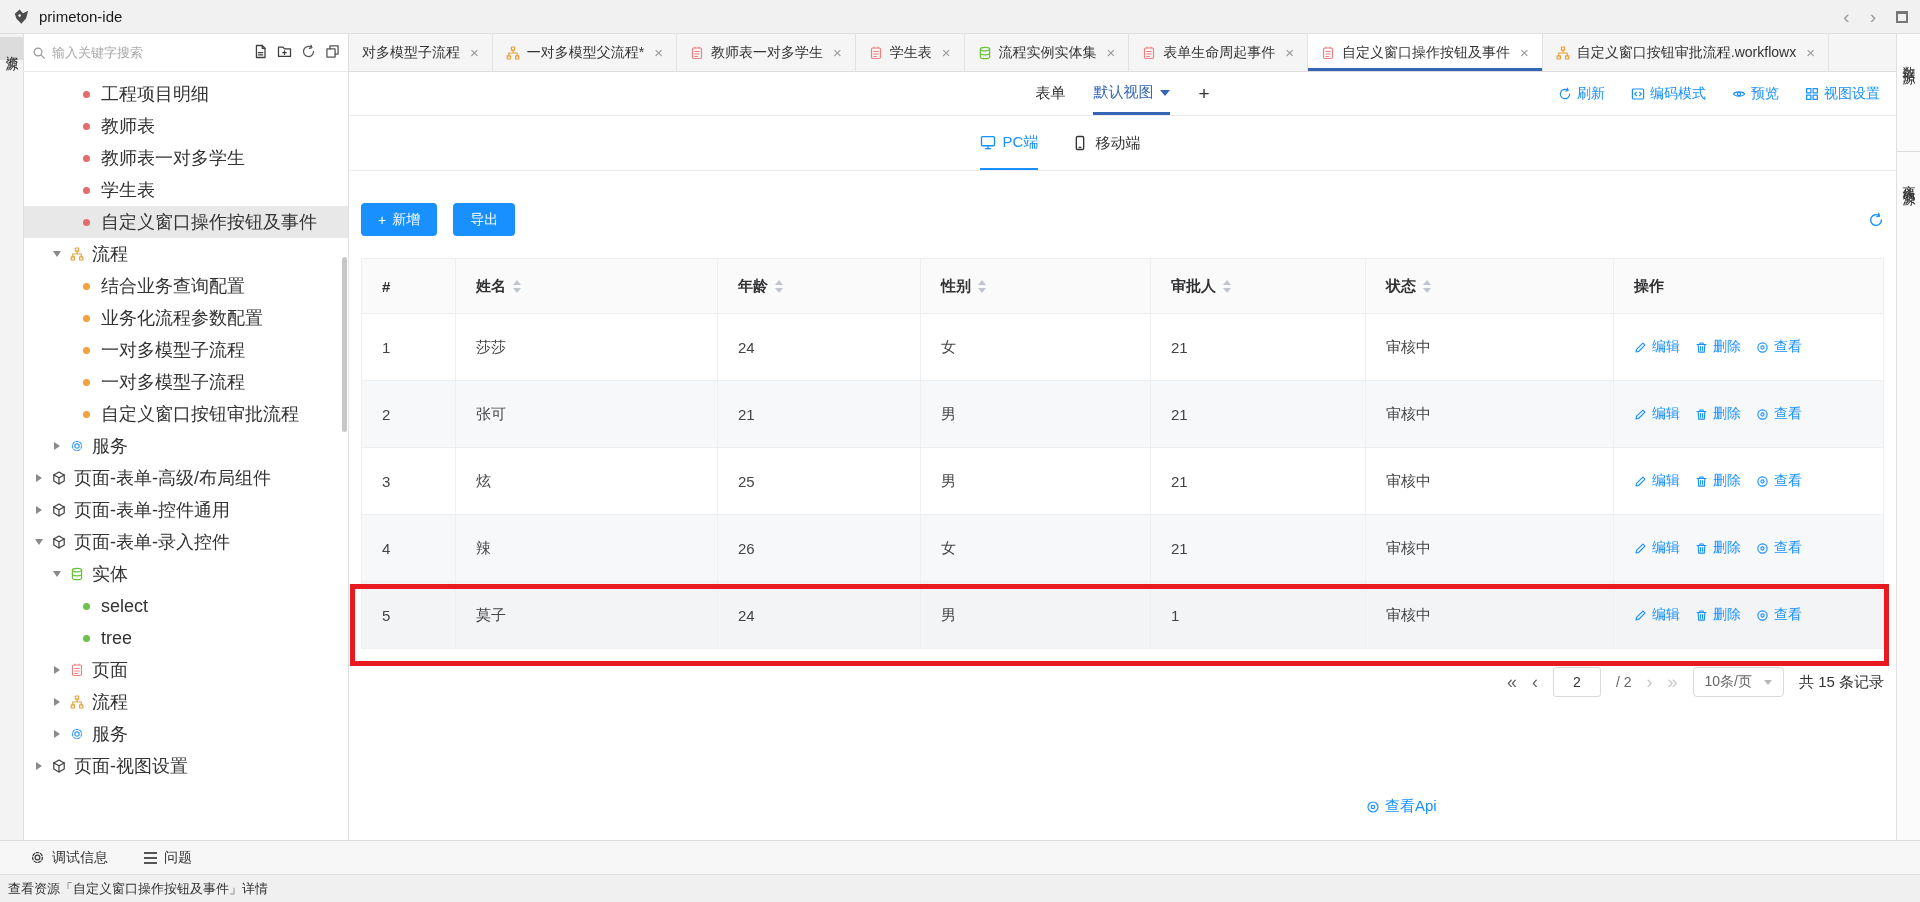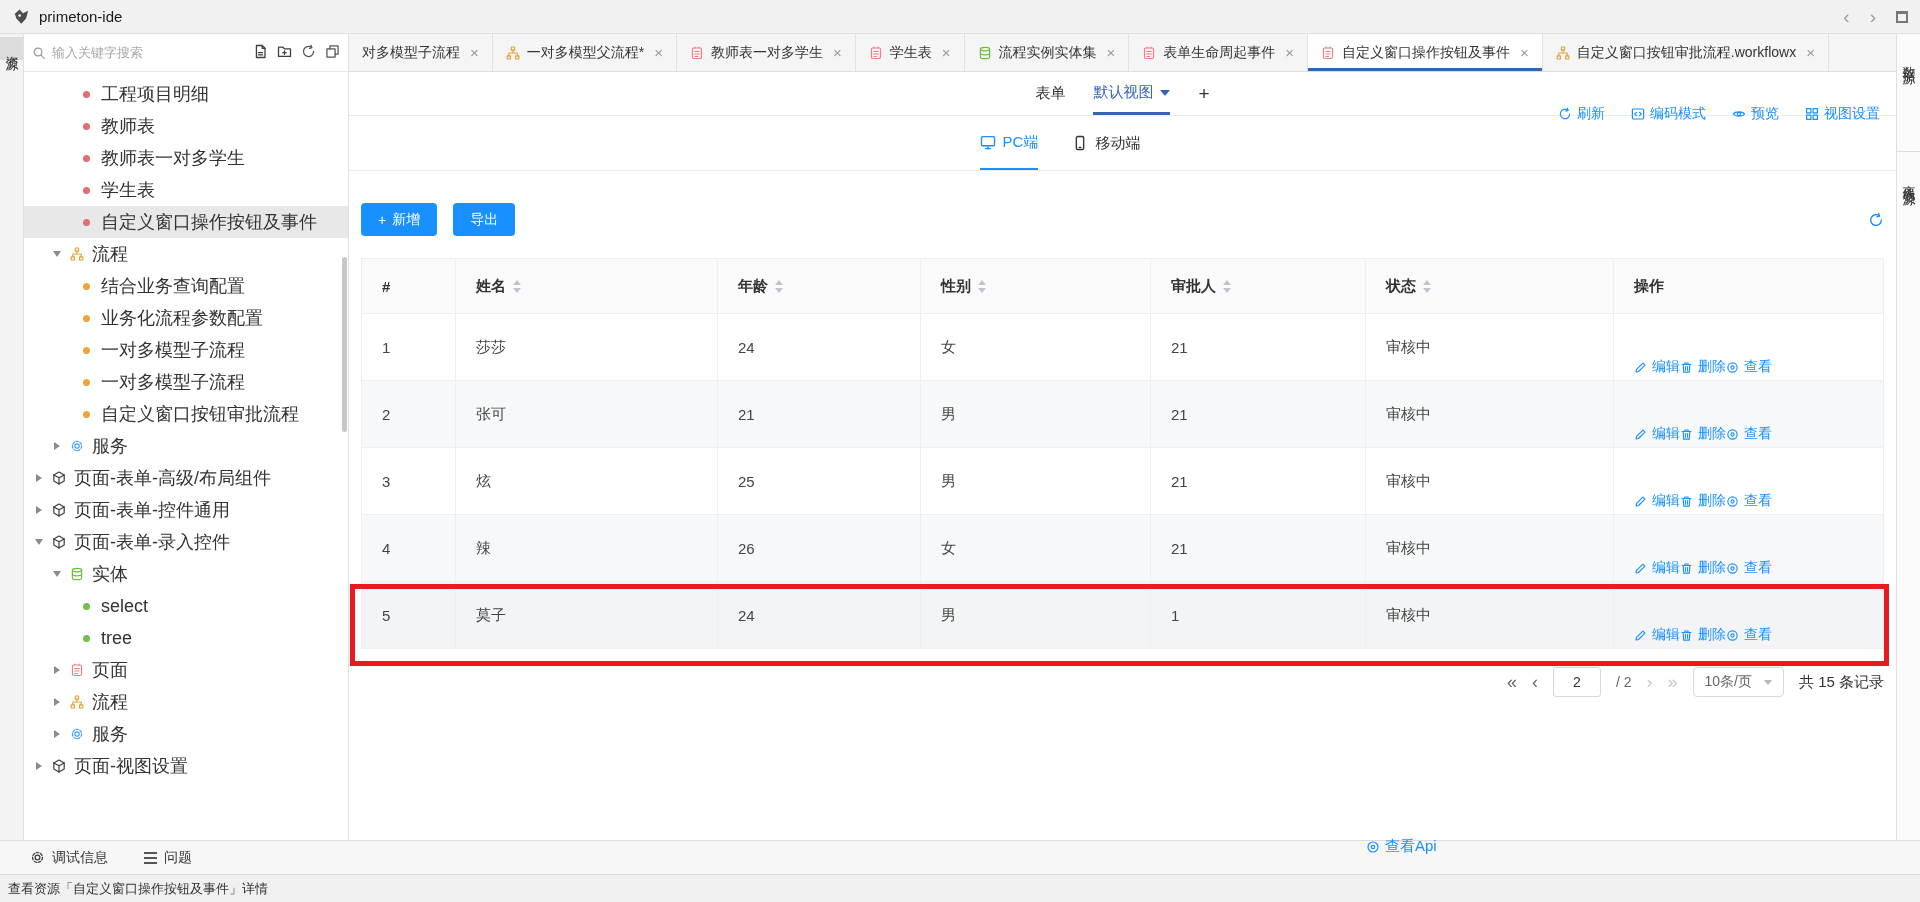--- a/index.html
+++ b/index.html
@@ -56,21 +56,21 @@
 
   .content { flex:1; background:#fff; display:flex; flex-direction:column; min-height:0; }
   .viewbar { height:44px; border-bottom:1px solid #ececec; display:flex; align-items:stretch; padding:0 16px; flex:0 0 auto; }
   .vb-side { flex:1; } 
   .vb-center { display:flex; align-items:center; gap:28px; }
   .vtab-form { font-size:15px; color:#333; cursor:pointer; }
   .vtab-view { height:100%; display:flex; align-items:center; gap:7px; color:#3565b5; font-size:15px; border-bottom:3px solid #3565b5; cursor:pointer; }
   .caret-dn { width:0; height:0; border-left:5px solid transparent; border-right:5px solid transparent; border-top:6px solid #3565b5; margin-top:2px; }
   .vb-plus { font-size:19px; color:#333; cursor:pointer; }
   .vb-right { flex:1; display:flex; justify-content:flex-end; align-items:center; gap:26px; }
-  .act { color:#1890ff; font-size:14px; display:inline-flex; align-items:center; gap:5px; text-decoration:none; cursor:pointer;margin-top:40px; }
+  .act { color:#1890ff; font-size:14px; display:inline-flex; align-items:center; gap:5px; text-decoration:none; cursor:pointer; }
 
   .devicebar { height:55px; border-bottom:1px solid #ececec; display:flex; justify-content:center; gap:34px; flex:0 0 auto; padding-right:125px; }
   .dev { height:100%; display:flex; align-items:center; gap:7px; font-size:15px; cursor:pointer; }
   .dev.on { color:#1890ff; border-bottom:2px solid #1890ff; }
   .dev.off { color:#333; }
 
   .page-body { flex:1; padding:16px 12px 0; position:relative; min-height:0; }
   .btnrow { display:flex; align-items:center; gap:16px; margin:16px 0 22px; }
   .btn { background:#2a95f0; background:#1890ff; color:#fff; font-size:14px; height:33px; padding:0 17px; border:none; border-radius:4px; display:inline-flex; align-items:center; gap:6px; cursor:pointer; font-family:inherit; }
   .refresh-corner { margin-left:auto; color:#1890ff; cursor:pointer; display:flex; }
@@ -79,21 +79,21 @@
   table { width:100%; border-collapse:collapse; font-size:15px; color:#444; table-layout:fixed; }
   th,td { border:1px solid #edeff1; padding-left:20px; text-align:left; font-weight:normal; overflow:hidden; }
   thead th { background:#fafafa; height:55px; color:#303133; font-weight:bold; }
   tbody td { height:67px; }
   tr.zebra { background:#f7f8fa; }
   tr.hlrow { background:#f2f4f6; }
   .thflex { display:flex; align-items:center; gap:7px; }
   .sorter { display:inline-flex; flex-direction:column; gap:3px; }
   .s-up { width:0; height:0; border-left:4px solid transparent; border-right:4px solid transparent; border-bottom:5px solid #c0c4cc; }
   .s-dn { width:0; height:0; border-left:4px solid transparent; border-right:4px solid transparent; border-top:5px solid #c0c4cc; }
-  .ops { display:flex; align-items:flex-start; }
+  .ops { display:flex; align-items:flex-start; gap:15px; }
   .hl-rect { position:absolute; left:-11px; width:calc(100% + 16px); top:326px; height:82px; border:5px solid #e8191f; pointer-events:none; z-index:5; }
 
   .pag { display:flex; justify-content:flex-end; align-items:center; gap:15px; margin-top:18px; font-size:15px; color:#666; }
   .pnav { font-size:18px; color:#666; cursor:pointer; line-height:1; }
   .pnav.dis { color:#c9c9c9; cursor:default; }
   .pinput { width:48px; height:30px; border:1px solid #d9d9d9; border-radius:3px; text-align:center; font-size:14px; color:#333; background:#fff; outline:none; font-family:inherit; }
   .ptotal { color:#666; font-size:14px; }
   .psize { height:30px; border:1px solid #d9d9d9; border-radius:4px; display:flex; align-items:center; gap:12px; padding:0 11px; color:#666; font-size:14px; cursor:pointer; background:#fff; }
   .caret-g { width:0; height:0; border-left:4.5px solid transparent; border-right:4.5px solid transparent; border-top:5.5px solid #b8b8b8; }
   .precords { color:#333; font-size:15px; }

